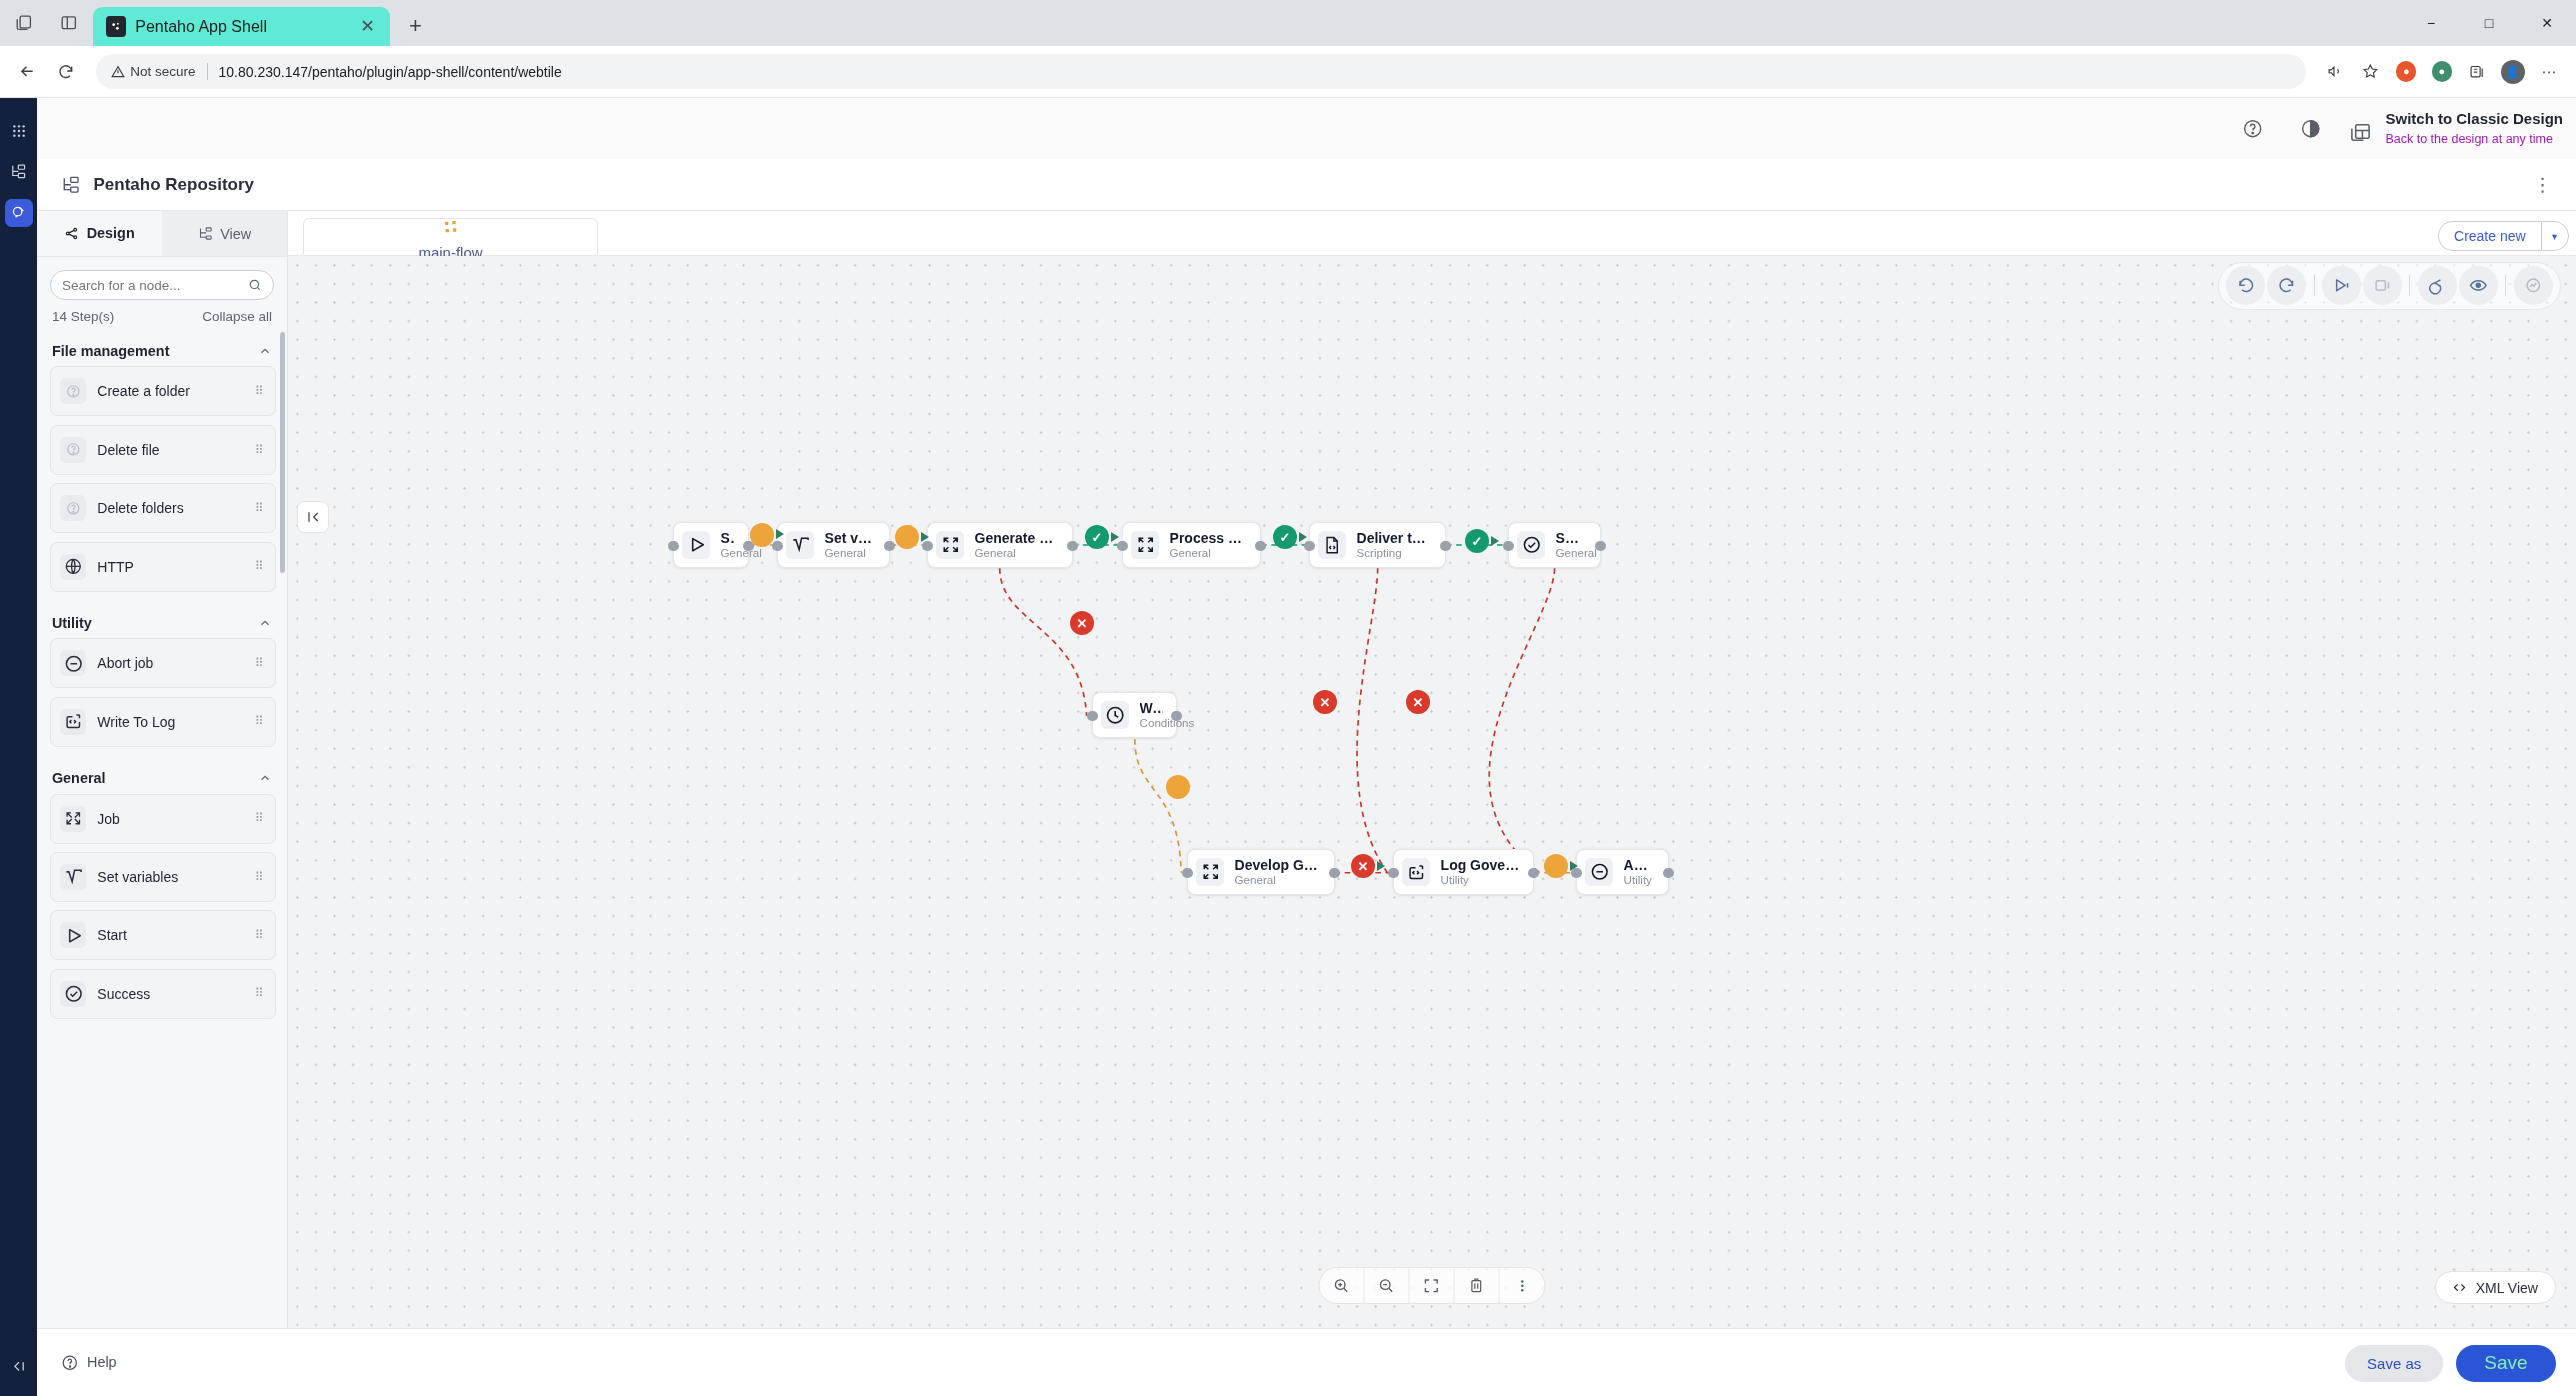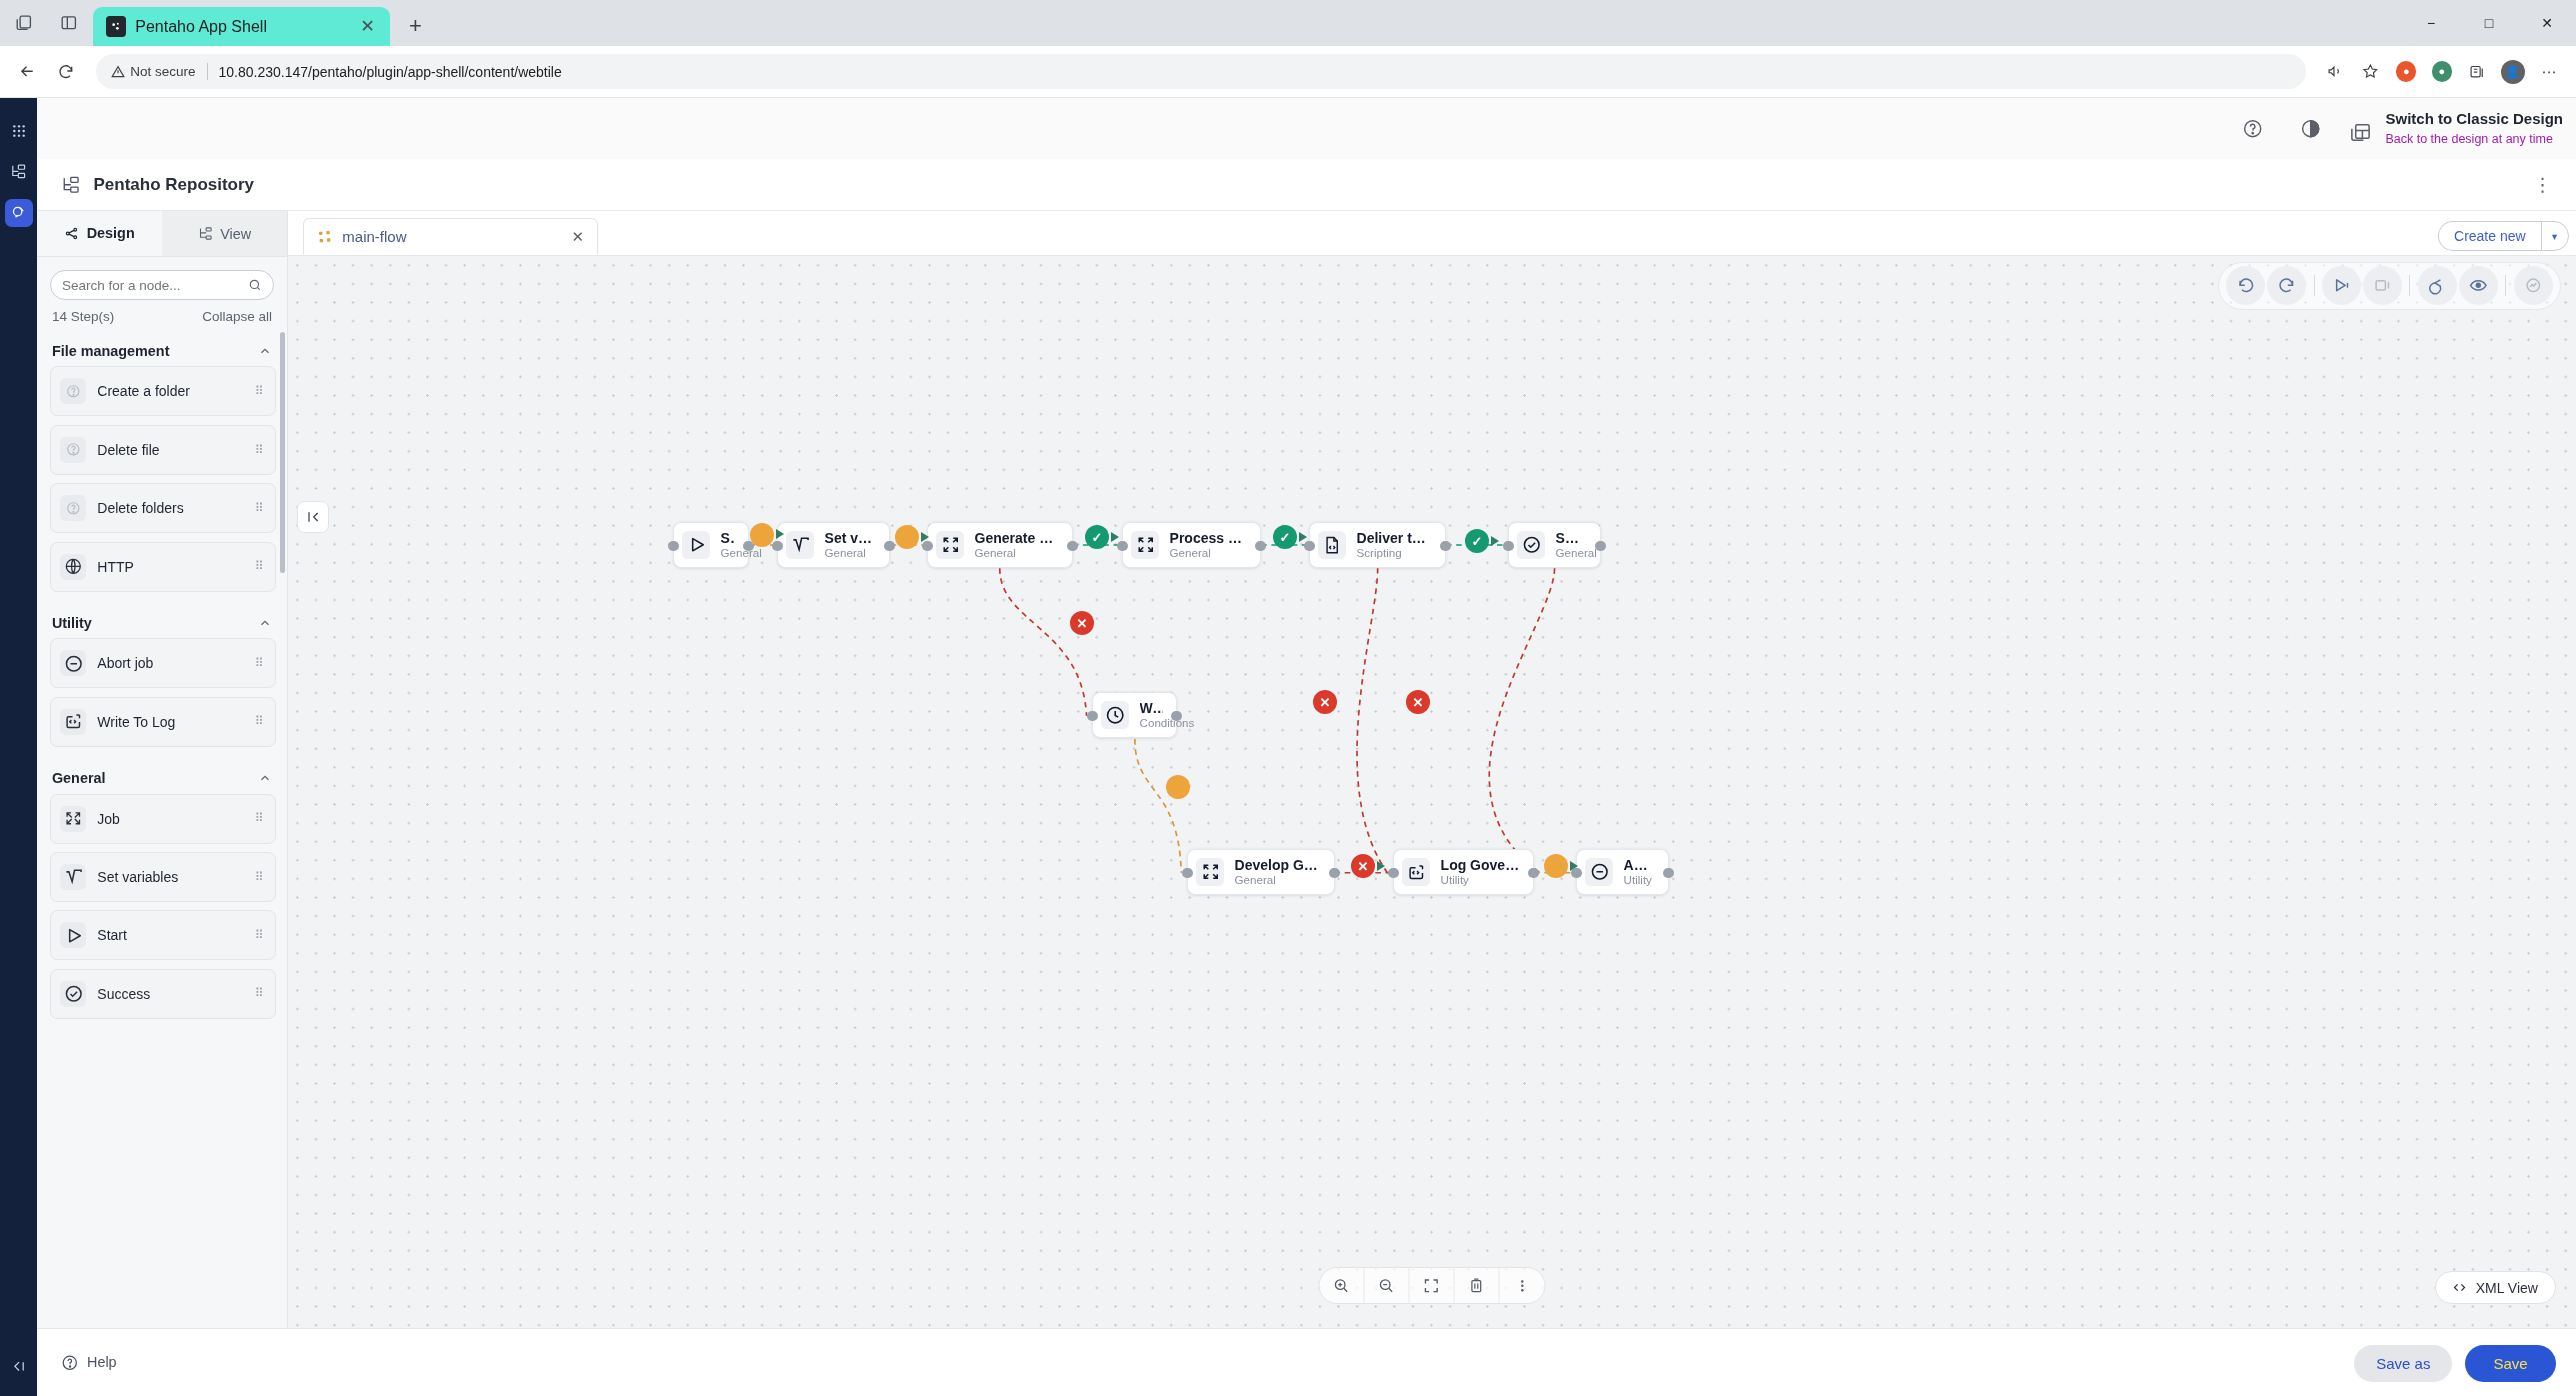--- a/index.html
+++ b/index.html
@@ -95,21 +95,21 @@
     justify-content:center;color:#2a2f3a;flex:0 0 auto; }
   .node-label { font-size:14px; color:#1f2430; flex:1; white-space:nowrap; overflow:hidden; text-overflow:ellipsis; }
   .node-grip { color:#9aa1ab; font-size:12px; letter-spacing:0.9px; line-height:6.5px; width:11px; }
   .lp-scrollbar { position:absolute; right:1.9px; top:0; width:5.6px; border-radius:2.8px; background:#b9bfc8; }
 
   
   .canvaswrap { flex:1; display:flex; flex-direction:column; min-width:0; background:#fff; }
   .tabrow { height:45px; background:#fff; border-bottom:0.9px solid #e6e8eb; display:flex; align-items:flex-end;
     padding-left:15px; position:relative; }
   .flow-tab { height:37px; background:#fff; border:0.9px solid #e0e3e7; border-bottom:0.9px solid #fff;
-    border-radius:6.5px 6.5px 0 0; display:flex; align-items:center; gap:9.3px; padding:0 13px; min-width:295px; }
+    border-radius:6.5px 6.5px 0 0; display:flex; align-items:center; gap:9.3px; padding:0 13px; min-width:295px;flex-direction:column; }
   .flow-tab-title { font-size:15px; color:#4b5a86; flex:1; }
   .flow-tab-x { color:#5a5f68; font-size:15px; }
   .createnew { position:absolute; right:7.4px; bottom:3.7px; display:flex; align-items:center; }
   .cn-main { height:30px; border:0.9px solid #c9ced6; border-right:0; border-radius:15px 0 0 15px; background:#fff;
     display:flex; align-items:center; padding:0 15px; font-size:14px; color:#3b5bdb; }
   .cn-caret { height:30px; width:28px; border:0.9px solid #c9ced6; border-radius:0 15px 15px 0; background:#fff;
     display:flex; align-items:center; justify-content:center; color:#3b5bdb; font-size:10.2px; }
 
   .canvas { flex:1; position:relative; overflow:hidden;
     background-color:#f2f3f5;
@@ -156,22 +156,22 @@
   .hop-red { background:#d93a2b; }
   .arrowhead { position:absolute; width:0;height:0;border-style:solid; }
 
   
   .footer { height:69px; background:#fff; border-top:0.9px solid #e4e6ea; display:flex; align-items:center;
     padding:0 20.4px 0 24px; }
   .help-link { display:flex; align-items:flex-start; gap:8.4px; font-size:14.4px; color:#4a5260; }
   .footer-right { margin-left:auto; display:flex; align-items:center; gap:13px; }
   .btn-saveas { height:37px; padding:0 22px; border-radius:18.6px; background:#e4e6ea; color:#2a4fc4;
     font-size:15px; display:flex; align-items:center; }
-  .btn-save { height:37px; padding:0 28px; border-radius:18.6px; background:#2a56d6; color:#fde047;
-    font-size:15px; display:flex; align-items:center; }
+  .btn-save { height:37px; padding:0 28px; border-radius:18.6px; background:#2a56d6; color:#86efac;
+    font-size:19px; display:flex; align-items:center; }
 </style>
 </head>
 <body>
 
 <div class="browser-tabstrip">
   <div class="tabstrip-leftbtns">
     <div class="chrome-icon-btn">
       <svg width="17.6" height="17.6" viewBox="0 0 24 24" fill="none" stroke="currentColor" stroke-width="1.8">
         <rect x="7" y="3" width="14" height="16" rx="2"></rect>
           <path d="M3 7v12a2 2 0 0 0 2 2h12"></path>

